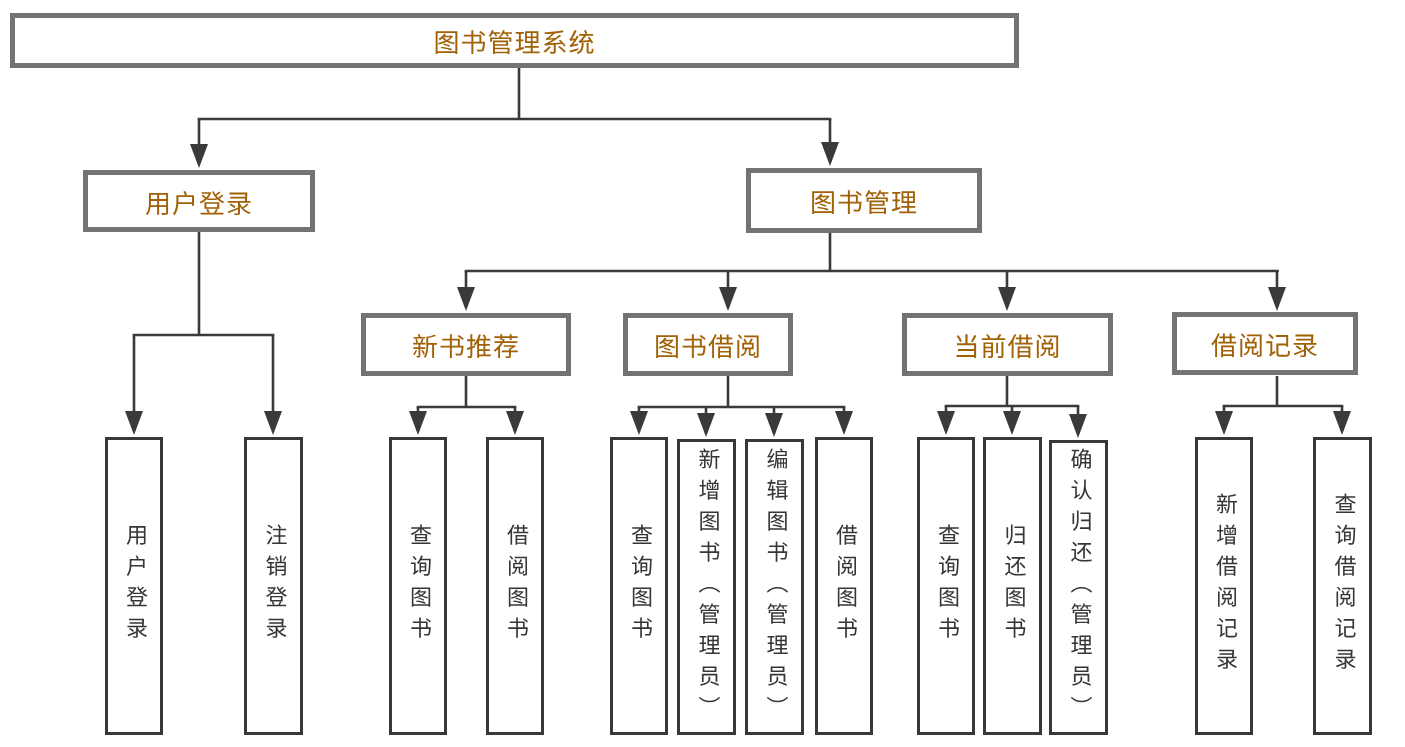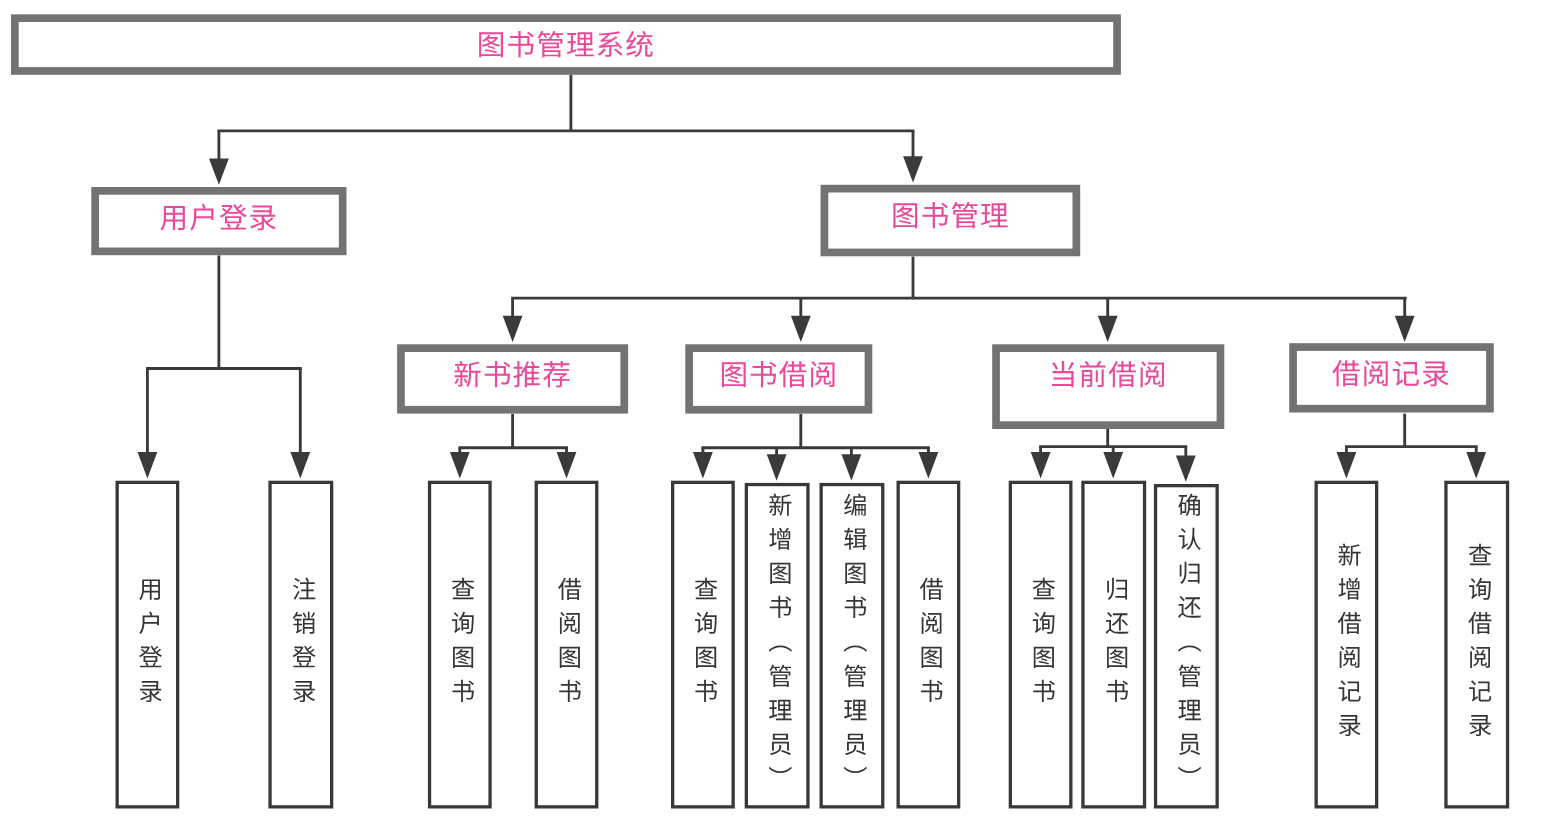--- a/index.html
+++ b/index.html
@@ -10,23 +10,23 @@
     font-family:"Liberation Sans","DejaVu Sans",sans-serif;
     overflow:hidden;
   }
   #connectors{position:absolute;left:0;top:0;width:1405px;height:747px;}
   #connectors line{stroke:#3a3a3a;stroke-width:2.6;}
   #connectors polygon{fill:#3a3a3a;}
   .hbox{
     position:absolute;
     box-sizing:border-box;
     background:#ffffff;
-    border:7px solid #737373;
-    display:flex;justify-content:center;
-    font-size:26px;color:#ec4899;letter-spacing:1px;
+    border:5px solid #737373;
+    display:flex;align-items:center;justify-content:center;
+    font-size:26px;color:#a16207;letter-spacing:1px;
     white-space:nowrap;
   }
   .vbox{
     position:absolute;
     box-sizing:border-box;
     background:#ffffff;
     border:3px solid #383838;
     display:flex;align-items:center;justify-content:center;
   }
   .vbox .vtext{
@@ -137,21 +137,21 @@
   <div class="hbox" style="left:712px;top:168px;width:236px;height:65px;margin-left:34px;">
     <span>图书管理</span>
   </div>
 
   <div class="hbox" style="left:361px;top:313px;width:210px;height:63px;">
     <span>新书推荐</span>
   </div>
   <div class="hbox" style="left:623px;top:313px;width:170px;height:63px;">
     <span>图书借阅</span>
   </div>
-  <div class="hbox" style="left:902px;top:313px;width:211px;height:77px;">
+  <div class="hbox" style="left:902px;top:313px;width:211px;height:63px;">
     <span>当前借阅</span>
   </div>
   <div class="hbox" style="left:1172px;top:312px;width:186px;height:63px;">
     <span>借阅记录</span>
   </div>
 
   <div class="vbox" style="left:105px;top:437px;width:58px;height:298px;">
     <span class="vtext">用户登录</span>
   </div>
   <div class="vbox" style="left:244px;top:437px;width:59px;height:298px;">

